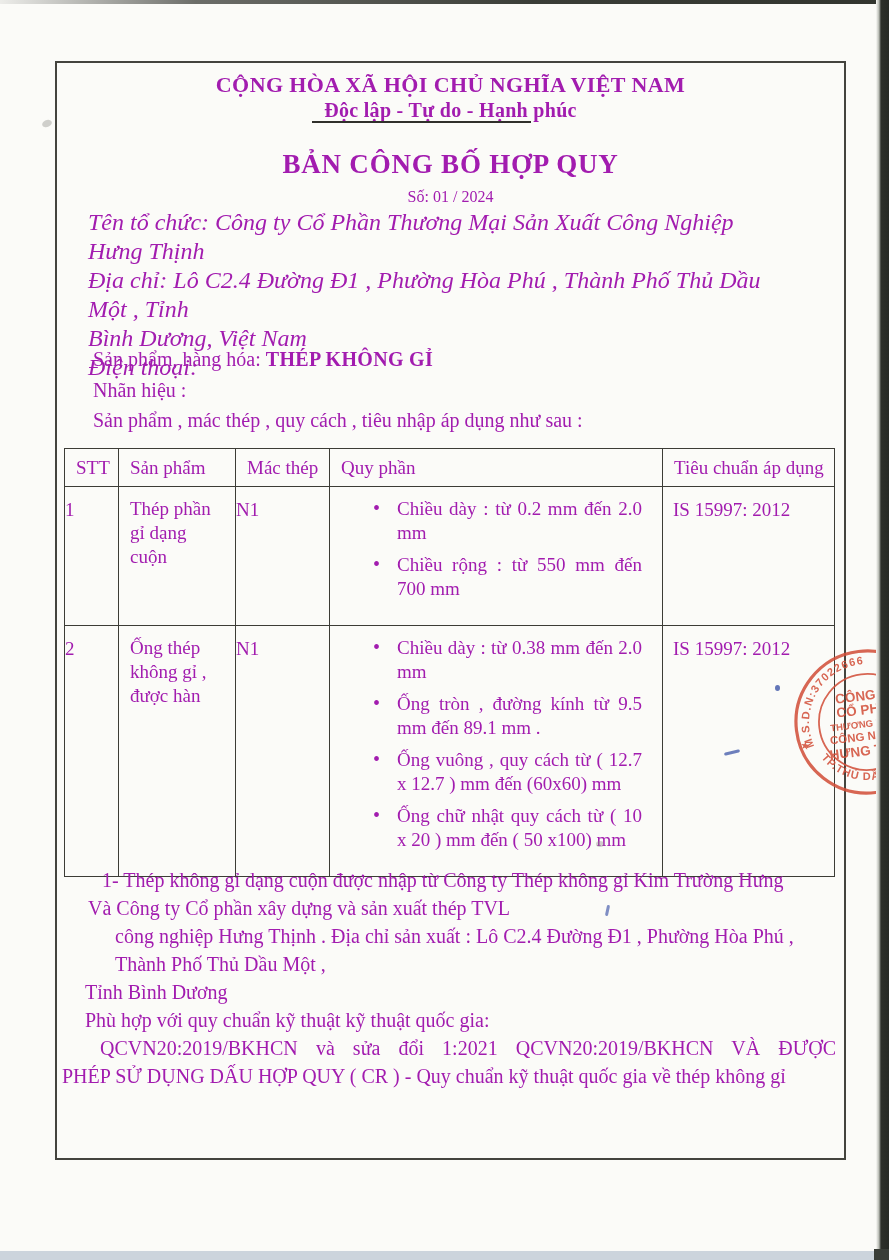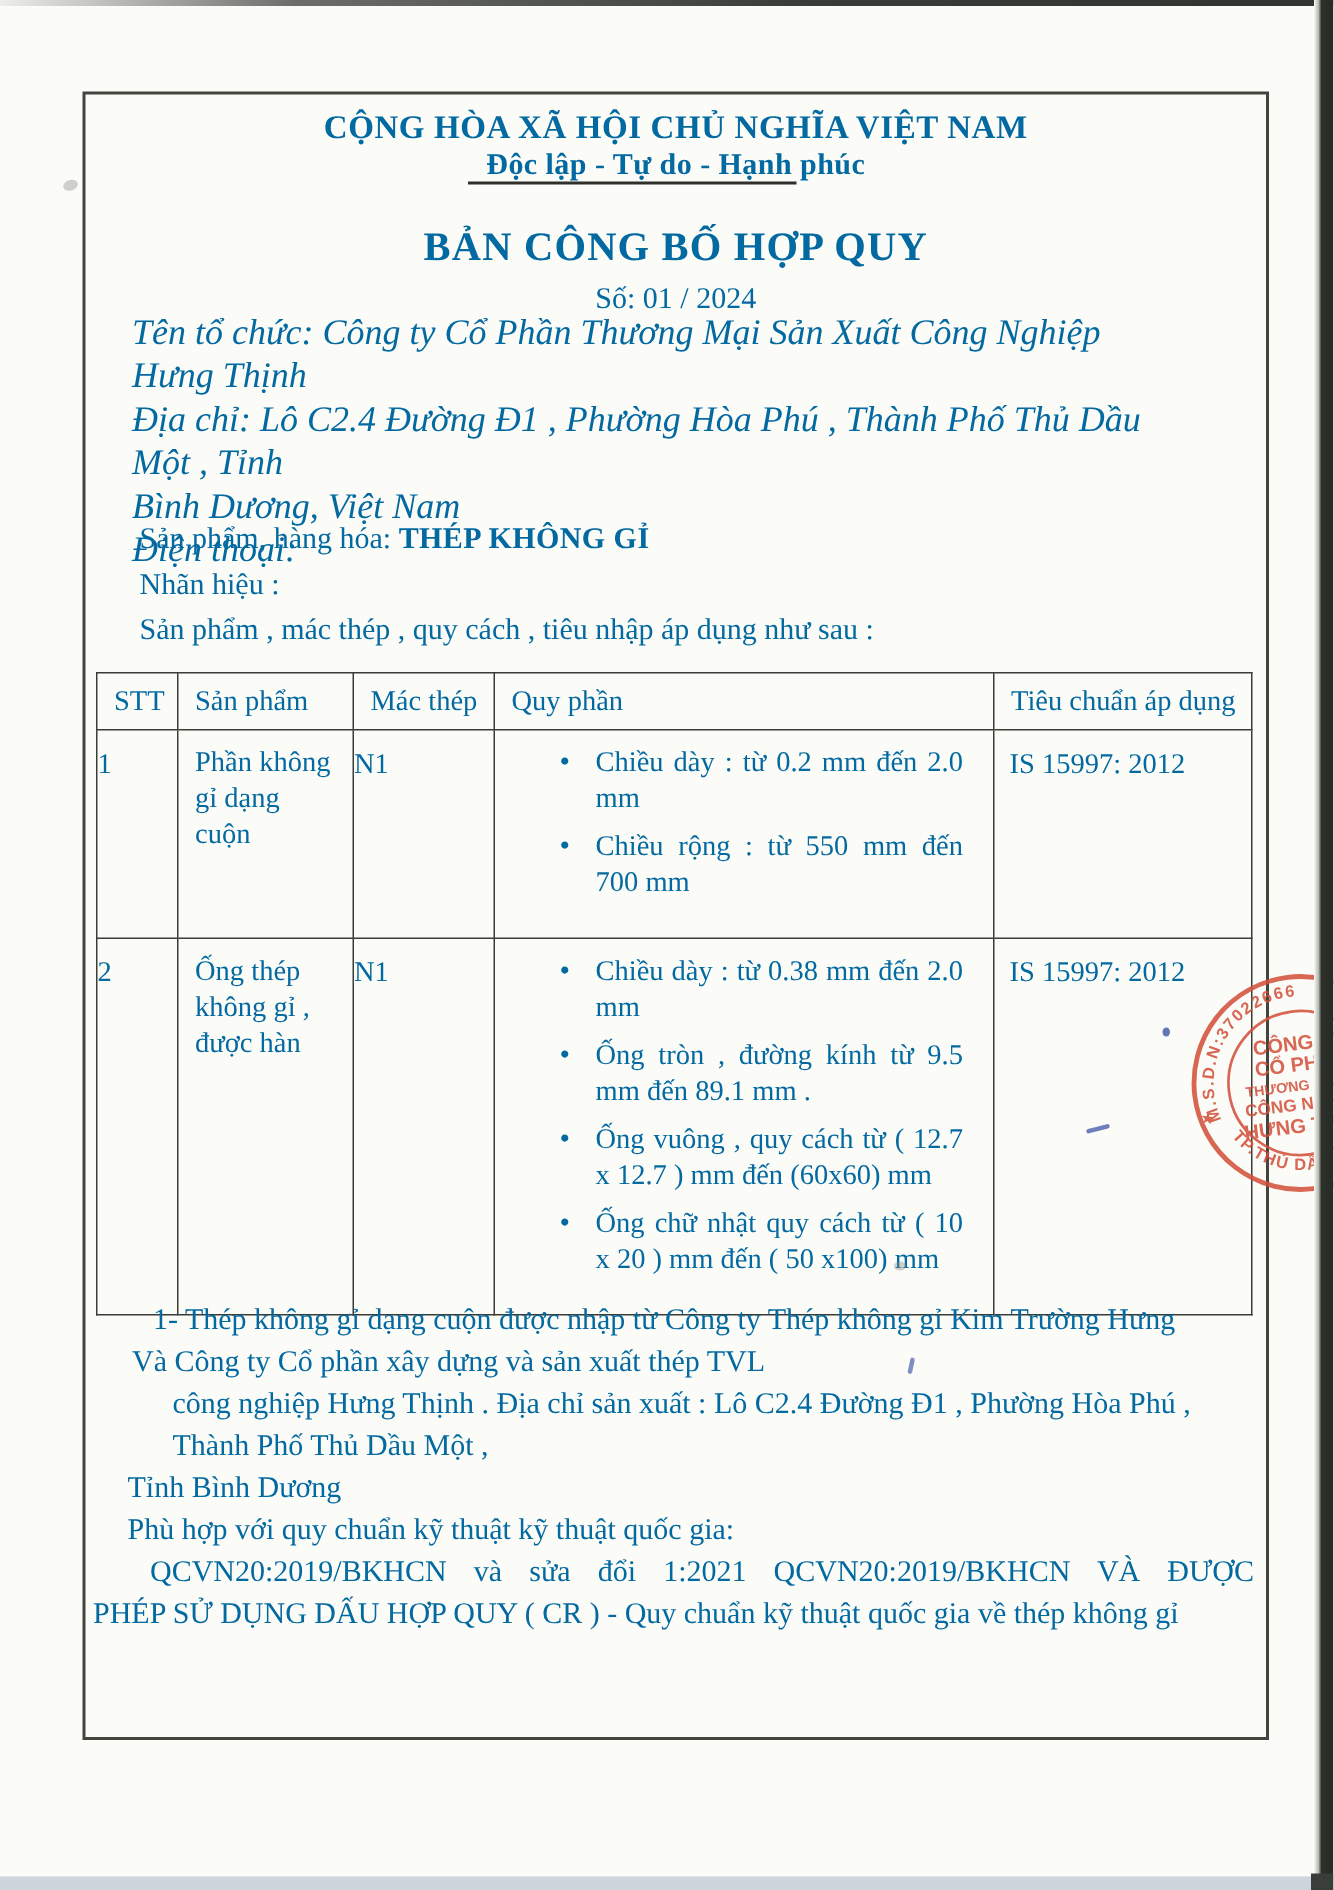--- a/index.html
+++ b/index.html
@@ -1,42 +1,42 @@
 <!DOCTYPE html>
 <html><head>
 <meta charset="utf-8">
 <style>
   * { margin:0; padding:0; box-sizing:border-box; }
   body { background:#e8e8e6; }
   .page {
     position:relative; width:889px; height:1260px;
     background:#fbfbf8; overflow:hidden;
     font-family:"Liberation Serif","DejaVu Serif",serif;
-    color:#0369a1;
+    color:#a21caf;
   }
   
   .edge-top { position:absolute; left:0; top:0; width:889px; height:4px;
     background:linear-gradient(to right, rgba(70,72,66,0.08), rgba(60,62,57,0.75) 22%, #3a3d37 60%, #32352f); z-index:30; }
   .edge-right { position:absolute; left:876px; top:0; width:13px; height:1260px;
     background:linear-gradient(to right, #fbfbf8 0px, #b6b9b2 3px, #2d302a 5px, #272a25 13px); z-index:30; }
   .edge-bottom { position:absolute; left:0; top:1251px; width:889px; height:9px;
     background:#ccd4dc; z-index:31; }
   .edge-corner { position:absolute; left:874px; top:1249px; width:15px; height:11px;
     background:#3a3e38; z-index:32; }
 
   .frame { position:absolute; left:55px; top:61px; width:791px; height:1099px;
     border:2px solid #44443e; }
 
   .center-line { position:absolute; left:55px; width:791px; text-align:center; }
   .nat1 { top:72px; font-size:22px; font-weight:bold; letter-spacing:0.4px; }
   .nat2 { top:99px; font-size:20px; font-weight:bold; letter-spacing:0.3px; }
   .nat2-underline { position:absolute; left:312px; top:121px; width:219px; height:2.4px;
     background:#30302b; }
   .doc-title { top:149px; font-size:27px; font-weight:bold; letter-spacing:0.8px; }
-  .doc-number { top:188px; font-size:20px; }
+  .doc-number { top:188px; font-size:16px; }
 
   .org-block { position:absolute; left:88px; top:208px; width:706px;
     font-size:24px; line-height:29px;font-style:italic; }
   .product-block { position:absolute; left:93px; top:344px; width:700px;
     font-size:20px; line-height:30.5px; }
   .product-bold { font-weight:bold; letter-spacing:0.3px; }
 
   table.spec { position:absolute; left:64px; top:448px; width:770px;
     border-collapse:collapse; table-layout:fixed;
     font-size:19px; line-height:24px; }
@@ -116,21 +116,21 @@
     <tbody>
         <tr style="height:38px">
       <th class="c-stt">STT</th>
       <th>Sản phẩm</th>
       <th>Mác thép</th>
       <th>Quy phần</th>
       <th>Tiêu chuẩn áp dụng</th>
     </tr>
     <tr style="height:98px">
       <td class="cell-stt">1</td>
-      <td class="cell-sp">Phần không gỉ dạng cuộn</td>
+      <td class="cell-sp">Thép phần gỉ dạng cuộn</td>
       <td class="cell-mt">N1</td>
       <td class="cell-qc">
         <div class="spec-item">Chiều dày : từ 0.2 mm đến 2.0 mm</div>
         <div class="spec-item">Chiều rộng : từ 550 mm đến 700 mm</div>
       </td>
       <td class="cell-tc">IS 15997: 2012</td>
     </tr>
     <tr style="height:229px">
       <td class="cell-stt">2</td>
       <td class="cell-sp">Ống thép không gỉ , được hàn</td>

